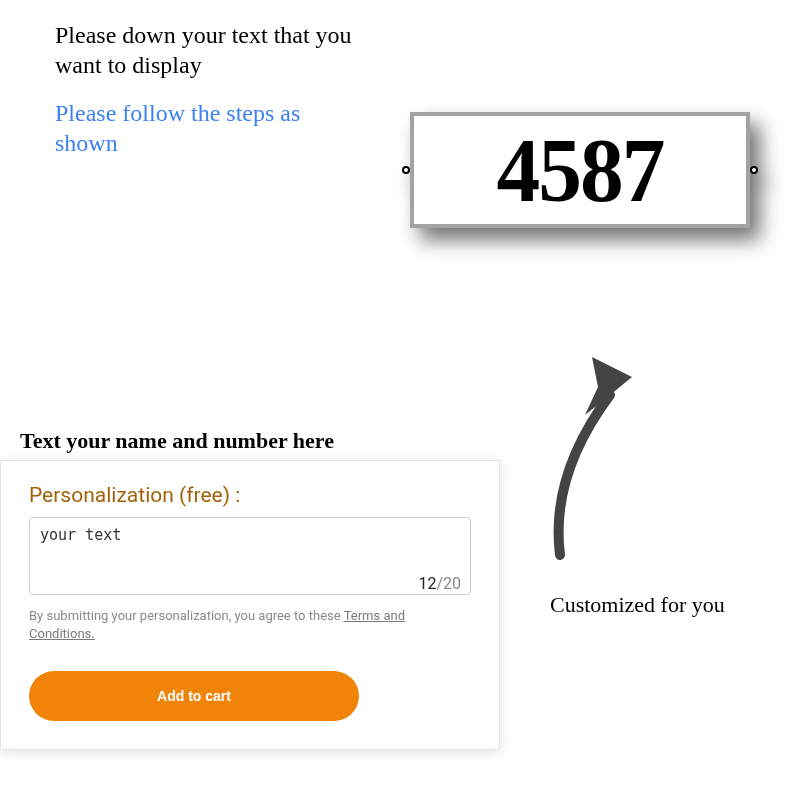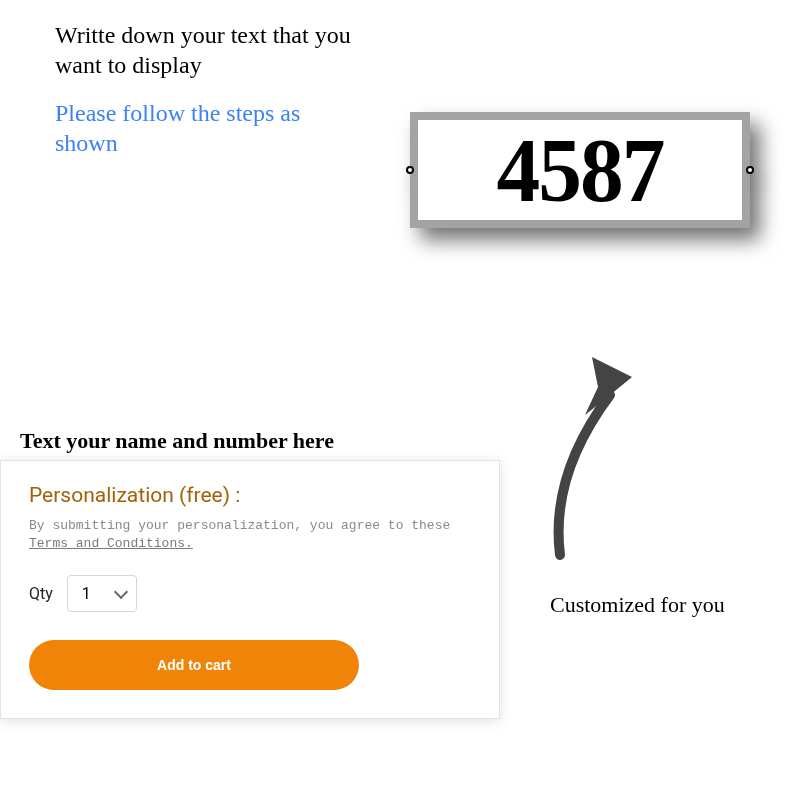--- a/index.html
+++ b/index.html
@@ -36,21 +36,21 @@
     position: absolute;
     left: 410px;
     top: 112px;
     width: 340px;
     height: 116px;
     filter: drop-shadow(10px 12px 10px rgba(0,0,0,0.55));
   }
   .sign-frame {
     width: 100%;
     height: 100%;
-    border: 8px solid #a3a3a3;
+    border: 4px solid #a3a3a3;
     background: #fff;
     position: relative;
     display: flex;
     align-items: center;
     justify-content: center;
   }
   .sign-hole {
     position: absolute;
     width: 8px; height: 8px;
     border-radius: 50%;
@@ -122,21 +122,20 @@
     bottom: 6px;
     font-size: 16px;
     color: #222;
   }
   .counter .max { color: #888; }
   .terms {
     font-size: 13px;
     color: #8a8a8a;
     margin-top: 8px;
     line-height: 1.4;
-    font-family: Liberation Mono, monospace;
   }
   .terms a { color: #7a7a7a; text-decoration: underline; cursor: pointer; }
   .qty-row {
     display: flex;
     align-items: center;
     gap: 14px;
     margin-top: 22px;
   }
   .qty-label { font-size: 16px; color: #222; }
   .qty-select {
@@ -169,21 +168,21 @@
     border-radius: 30px;
     font-size: 14px;
     font-weight: 600;
     cursor: pointer;
   }
 </style>
 </head>
 <body>
 
 <div class="instructions">
-  <p>Writte down your text that you want to display</p>
+  <p>Please down your text that you want to display</p>
   <p class="blue">Please follow the steps as shown</p>
 </div>
 
 <div class="sign">
   <div class="sign-frame">
     <span class="sign-hole left"></span>
     <span class="sign-number">4587</span>
     <span class="sign-hole right"></span>
   </div>
 </div>
@@ -192,23 +191,23 @@
 
 <svg class="arrow" viewBox="0 0 120 220">
   <path d="M 20 210 Q 10 130 70 50" stroke="#444" stroke-width="10" fill="none" stroke-linecap="round"></path>
   <path d="M 70 50 L 45 70 L 58 42 L 52 12 L 92 32 Z" fill="#444"></path>
 </svg>
 
 <div class="customized-label">Customized for you</div>
 
 <div class="panel">
   <div class="panel-label">Personalization (free) :</div>
+  <div class="textarea-wrap">
+    <textarea class="textarea" style="">your text</textarea>
+    <div class="counter">
+      <span>12</span><span class="max">/20</span>
+    </div>
+  </div>
   <div class="terms">
     <span>By submitting your personalization, you agree to these </span><a>Terms and Conditions.</a>
   </div>
-  <div class="qty-row">
-    <span class="qty-label">Qty</span>
-    <div class="qty-select">
-      <span>1</span>
-    </div>
-  </div>
   <button class="add-btn">Add to cart</button>
 </div>
 
 </body></html>

